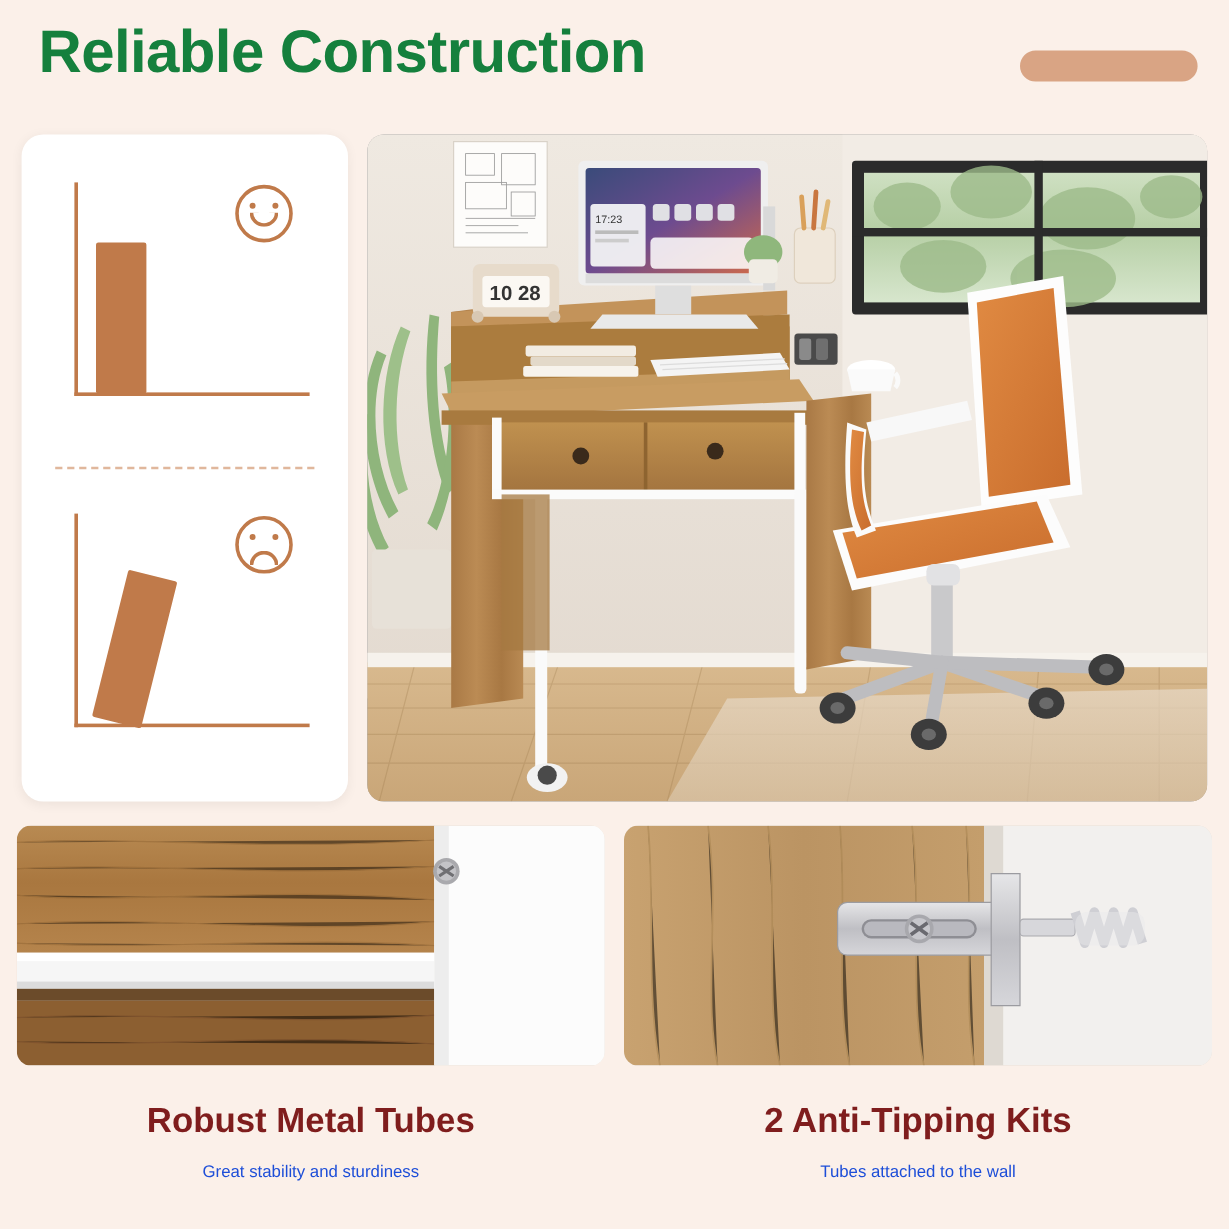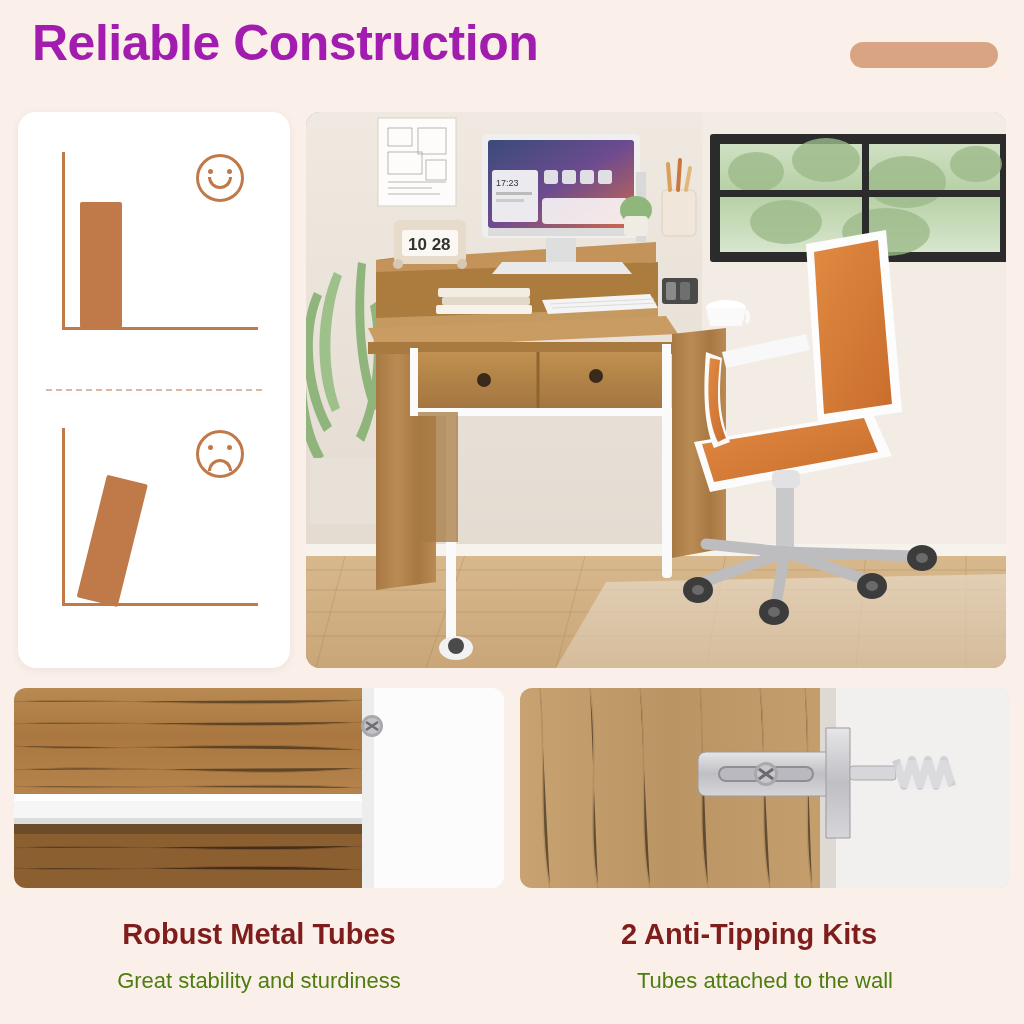--- a/index.html
+++ b/index.html
@@ -22,21 +22,21 @@
     left: 0;
     width: 1024px;
     height: 100px;
   }
   .header-title {
     position: absolute;
     left: 32px;
     top: 14px;
     font-size: 50px;
     font-weight: bold;
-    color: #a21caf;
+    color: #15803d;
     letter-spacing: -0.5px;
     white-space: nowrap;
   }
   .header-accent {
     position: absolute;
     right: 26px;
     top: 42px;
     width: 148px;
     height: 26px;
     border-radius: 13px;
@@ -149,28 +149,28 @@
     position: absolute;
     top: 918px;
     width: 490px;
     text-align: center;
     font-size: 29px;
     font-weight: bold;
     color: #7f1d1d;
     white-space: nowrap;
   }
   .cap-title.left { left: 14px; }
-  .cap-title.right { left: 504px; }
+  .cap-title.right { left: 520px; }
   .cap-sub {
     position: absolute;
     top: 968px;
     width: 490px;
     text-align: center;
-    font-size: 22px;
-    color: #4d7c0f;
+    font-size: 14px;
+    color: #1d4ed8;
     white-space: nowrap;
   }
   .cap-sub.left { left: 14px; }
   .cap-sub.right { left: 520px; }
 
   svg { display: block; }
 </style>
 </head>
 <body>
 

